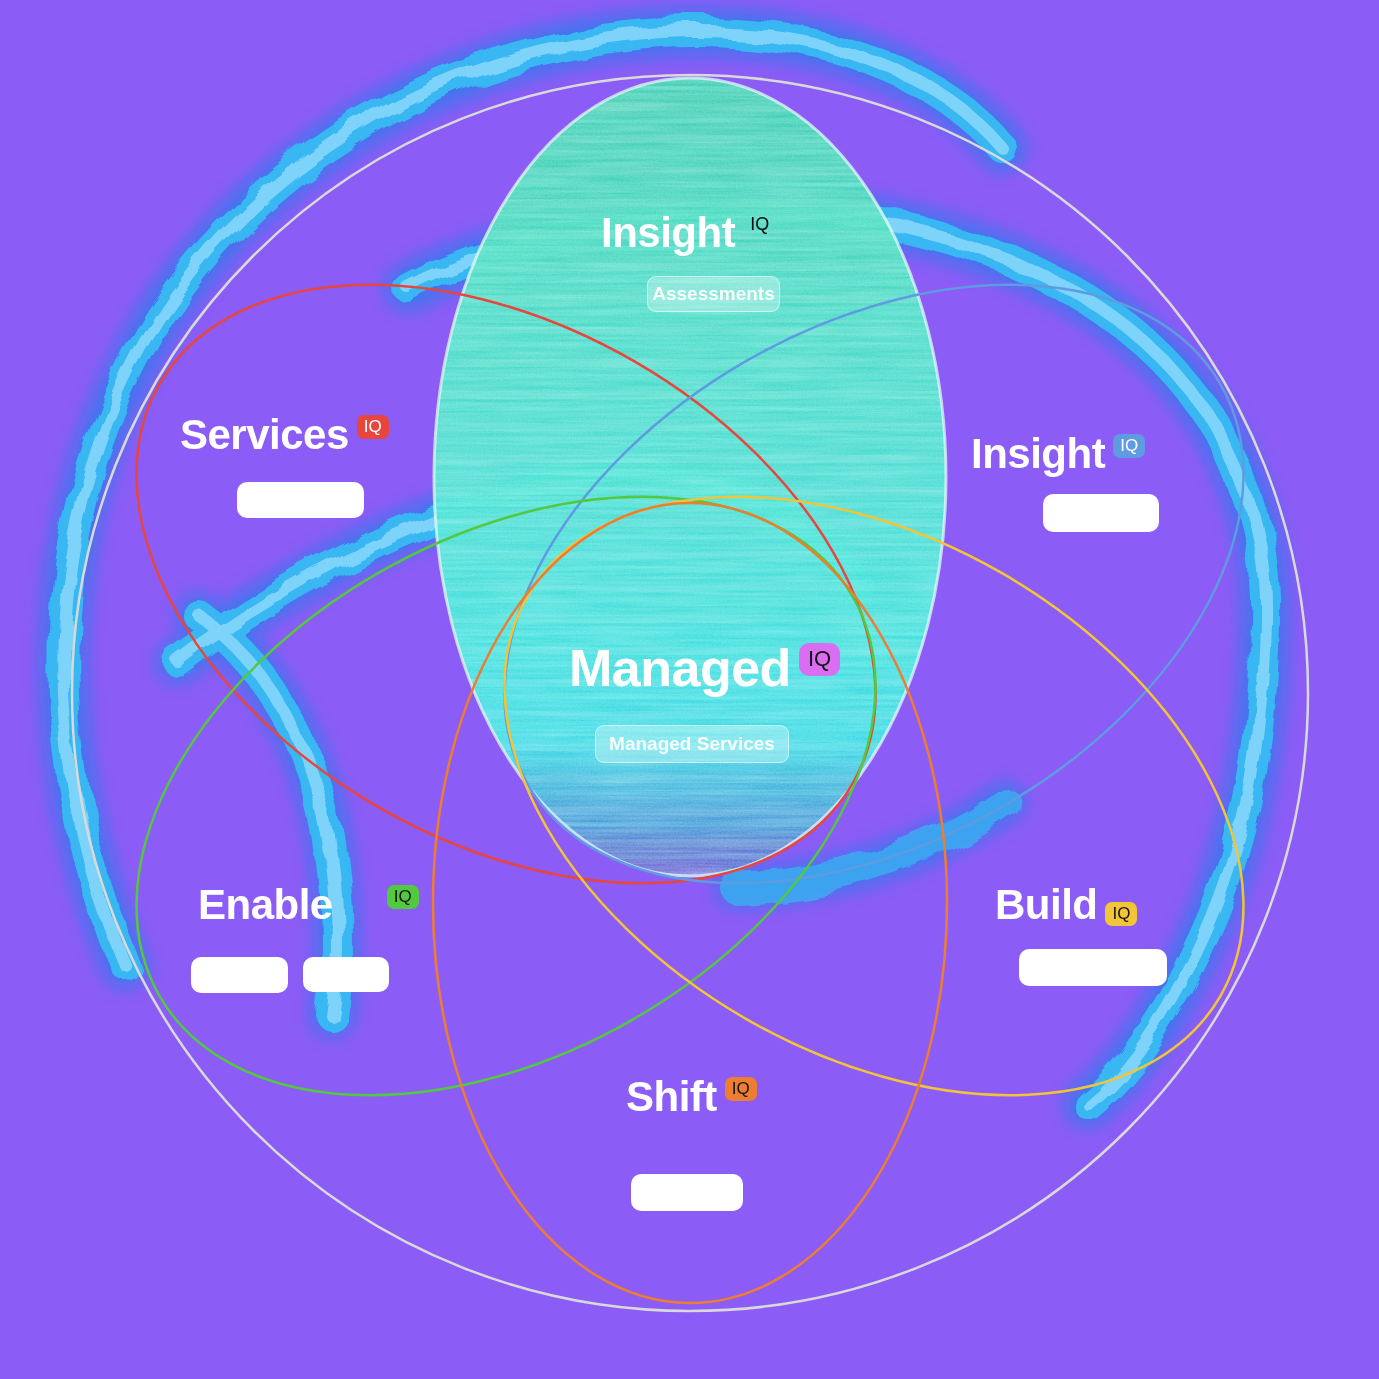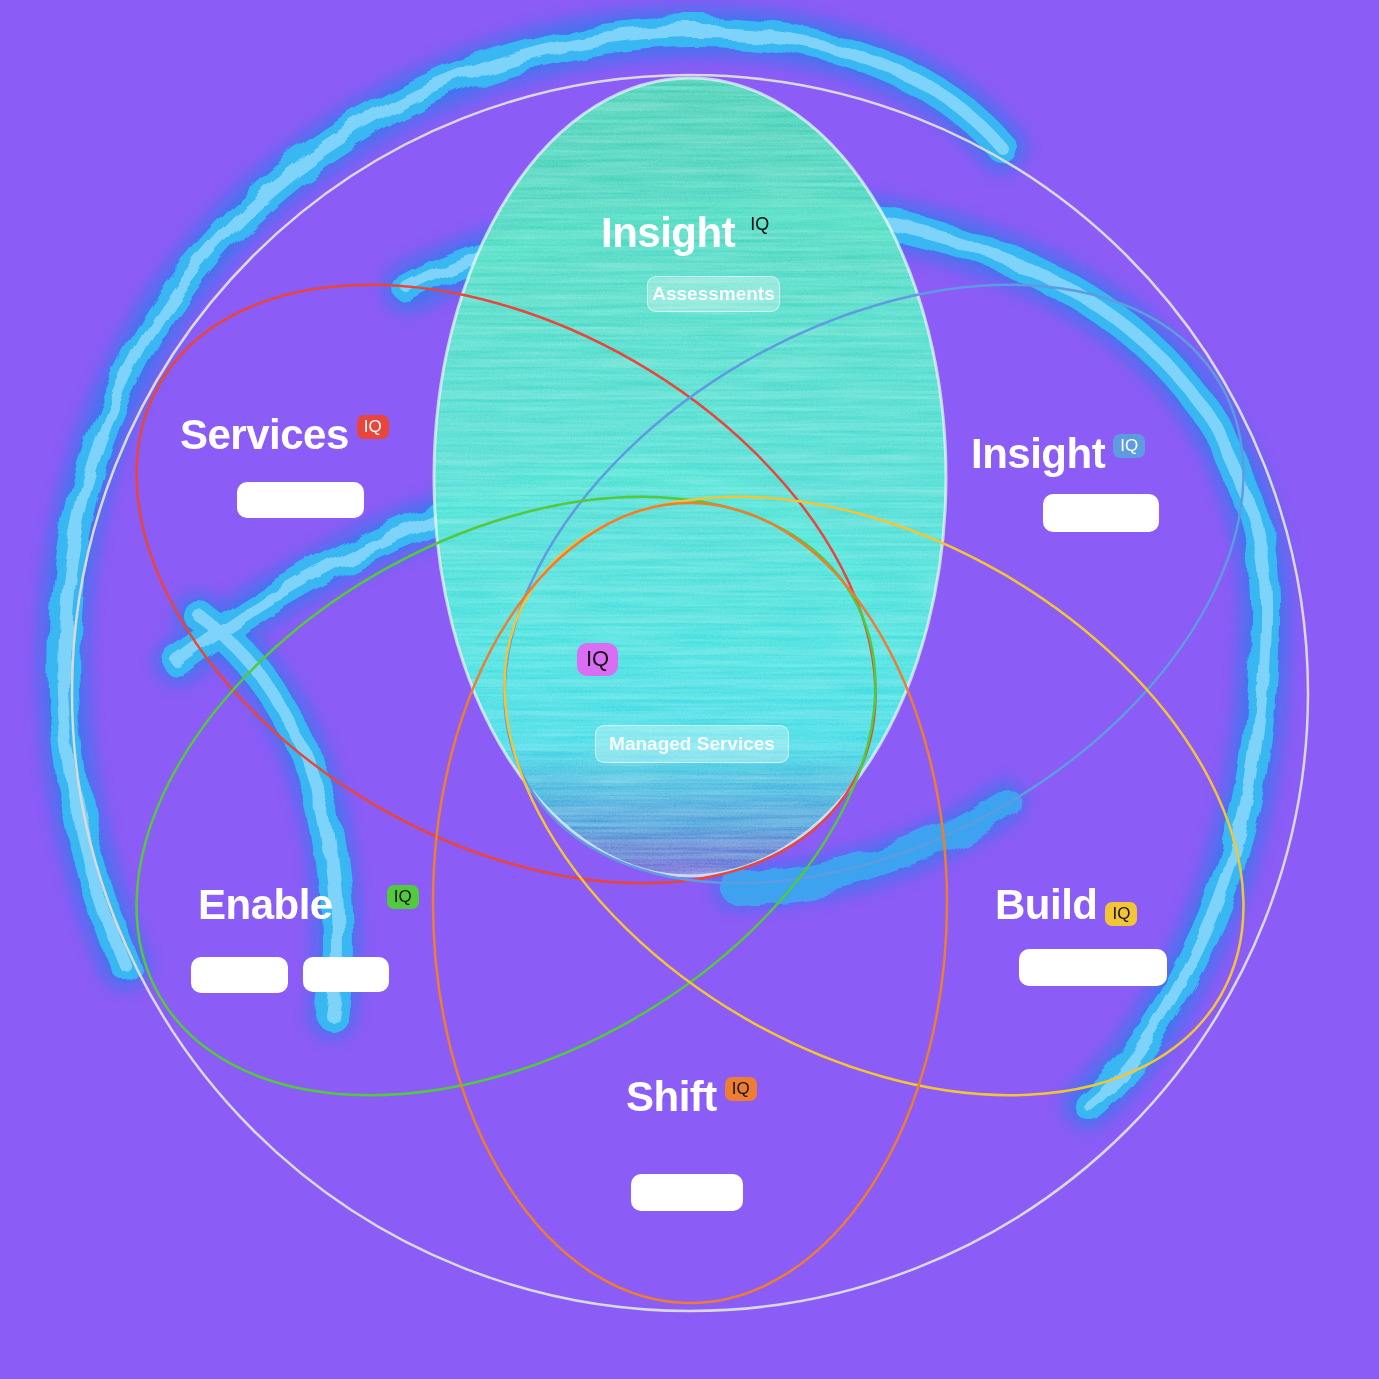--- a/index.html
+++ b/index.html
@@ -115,20 +115,21 @@
   </div>
   <div class="pill" style="left:237px;top:482px;width:127px;height:36px;"></div>
 
   <div class="petal-label" style="left:971px;top:433px;">
     <span class="petal-title">Insight</span>
     <span class="iq-badge white-text" style="background-color: rgb(94, 155, 224);">IQ</span>
   </div>
   <div class="pill" style="left:1043px;top:494px;width:116px;height:38px;"></div>
 
   <div class="petal-label" style="left:569px;top:642px;">
+    <span class="petal-title big">Managed</span>
     <span class="iq-badge big" style="background-color: rgb(217, 110, 242);">IQ</span>
   </div>
   <div class="pill ghost" style="left:595px;top:725px;width:192px;height:36px;">Managed Services</div>
 
   <div class="petal-label" style="left:198px;top:884px;gap:46px;">
     <span class="petal-title">Enable</span>
     <span class="iq-badge" style="background-color: rgb(82, 201, 63);">IQ</span>
   </div>
   <div class="pill" style="left:191px;top:957px;width:97px;height:36px;"></div>
   <div class="pill" style="left:303px;top:957px;width:86px;height:35px;"></div>

